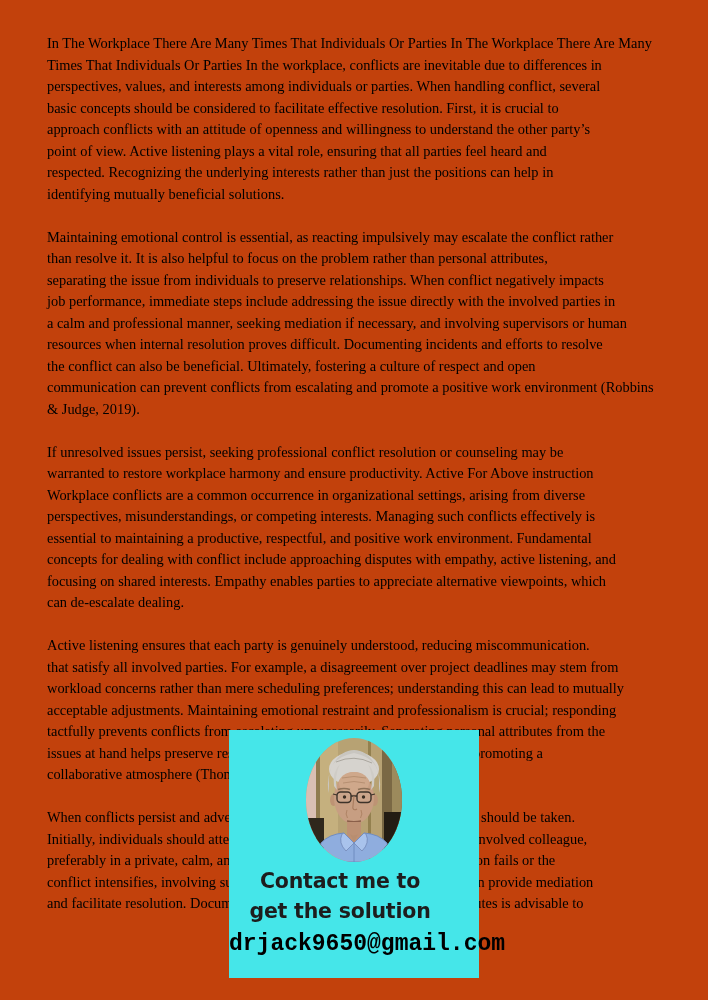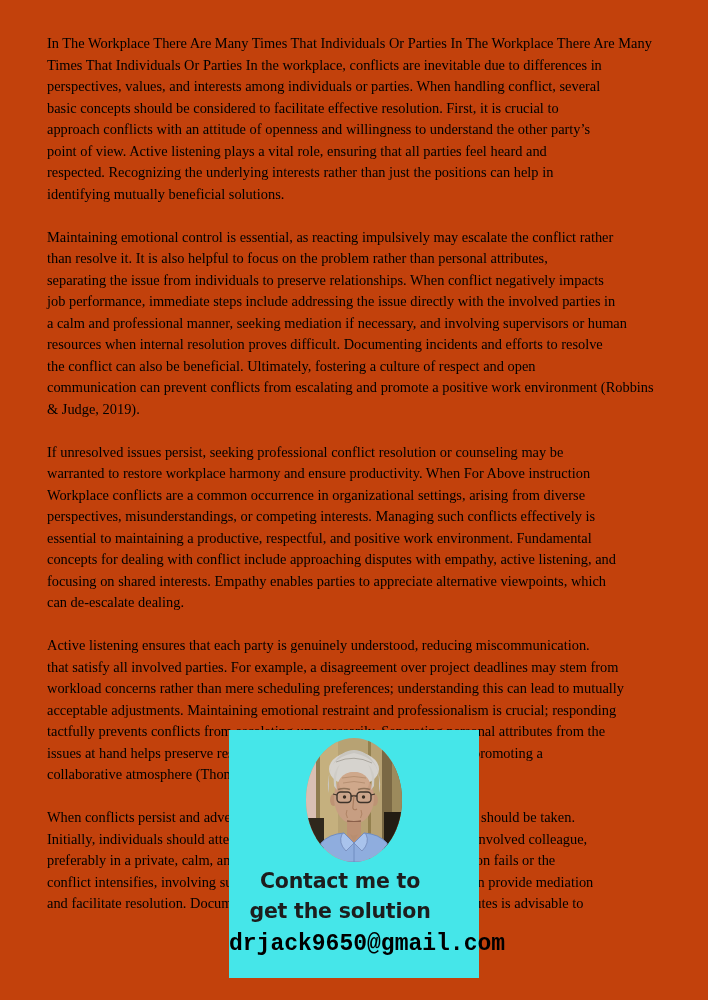--- a/index.html
+++ b/index.html
@@ -83,21 +83,21 @@
         <div class="line">separating the issue from individuals to preserve relationships. When conflict negatively impacts</div>
         <div class="line">job performance, immediate steps include addressing the issue directly with the involved parties in</div>
         <div class="line">a calm and professional manner, seeking mediation if necessary, and involving supervisors or human</div>
         <div class="line">resources when internal resolution proves difficult. Documenting incidents and efforts to resolve</div>
         <div class="line">the conflict can also be beneficial. Ultimately, fostering a culture of respect and open</div>
         <div class="line">communication can prevent conflicts from escalating and promote a positive work environment (Robbins</div>
         <div class="line">&amp; Judge, 2019).</div>
       </div>
       <div class="para">
         <div class="line">If unresolved issues persist, seeking professional conflict resolution or counseling may be</div>
-        <div class="line">warranted to restore workplace harmony and ensure productivity. When For Above instruction</div>
+        <div class="line">warranted to restore workplace harmony and ensure productivity. Active For Above instruction</div>
         <div class="line">Workplace conflicts are a common occurrence in organizational settings, arising from diverse</div>
         <div class="line">perspectives, misunderstandings, or competing interests. Managing such conflicts effectively is</div>
         <div class="line">essential to maintaining a productive, respectful, and positive work environment. Fundamental</div>
         <div class="line">concepts for dealing with conflict include approaching disputes with empathy, active listening, and</div>
         <div class="line">focusing on shared interests. Empathy enables parties to appreciate alternative viewpoints, which</div>
         <div class="line">can de-escalate dealing.</div>
       </div>
       <div class="para">
         <div class="line">Active listening ensures that each party is genuinely understood, reducing miscommunication.</div>
         <div class="line">that satisfy all involved parties. For example, a disagreement over project deadlines may stem from</div>

